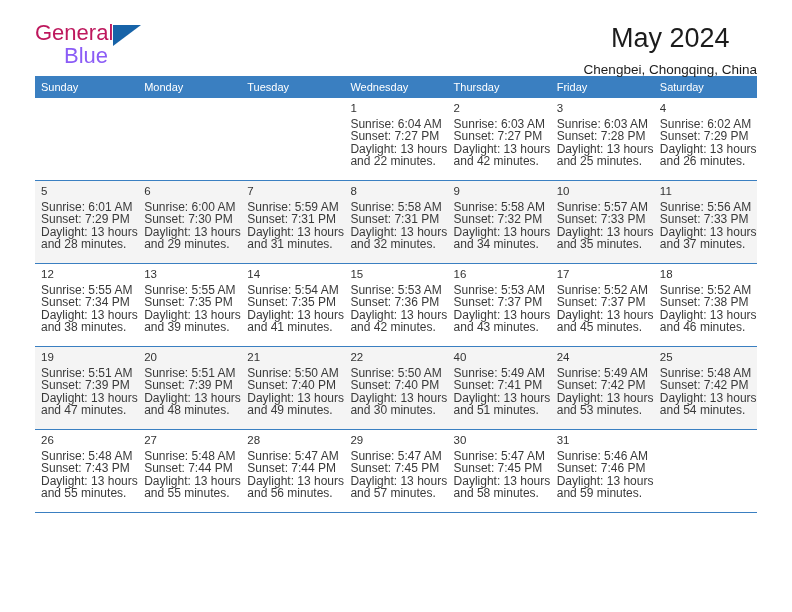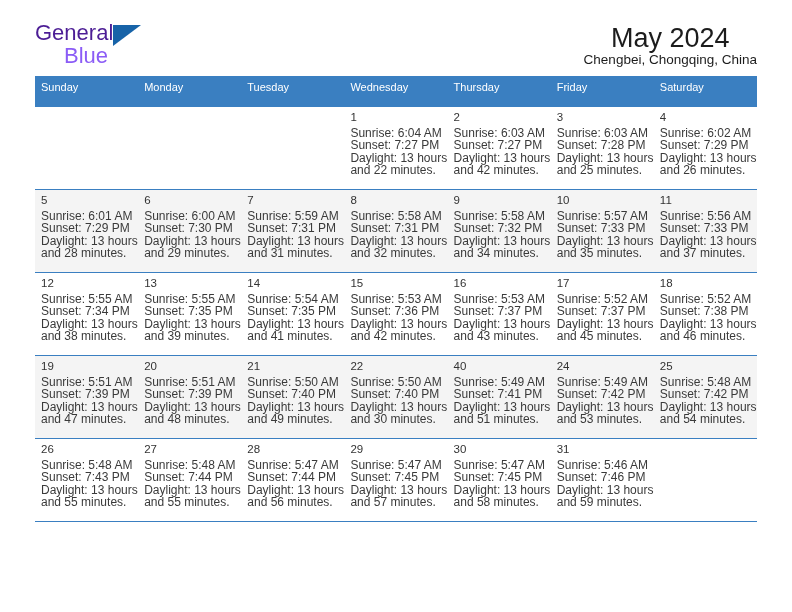--- a/index.html
+++ b/index.html
@@ -32,21 +32,21 @@
     box-sizing: border-box;
   }
   .logo {
     position: relative;
     width: 120px;
     height: 46px;
     line-height: 1;
   }
   .logo-general {
     font-size: 22px;
-    color: #4c1d95;
+    color: #be185d;
     letter-spacing: 0px;
     display: block;
   }
   .logo-blue {
     font-size: 22px;
     color: #8b5cf6;
     display: block;
     margin-top: 1px;
     margin-left: 29px;
   }
@@ -66,36 +66,37 @@
   .month-title {
     font-size: 27px;
     color: #1c1c1c;
     font-weight: normal;
     line-height: 1.05;
     text-align: center;
   }
   .location {
     font-size: 13.5px;
     color: #1c1c1c;
+    margin-top: 10px;
   }
 
   
   .calendar {
     margin-top: 6px;
     width: 722px;
     border-collapse: collapse;
     table-layout: fixed;
   }
   .calendar th {
     background: #3a7fc1;
     color: #ffffff;
     font-size: 11px;
     font-weight: normal;
     text-align: left;
-    padding: 5px 0 14px 6px;
+    padding: 5px 0 5px 6px;
     height: 11px;
     border: none;
   }
   .calendar td {
     vertical-align: top;
     height: 82px;
     padding: 0;
     border: none;
     border-bottom: 1px solid #3a7fc1;
     position: relative;

